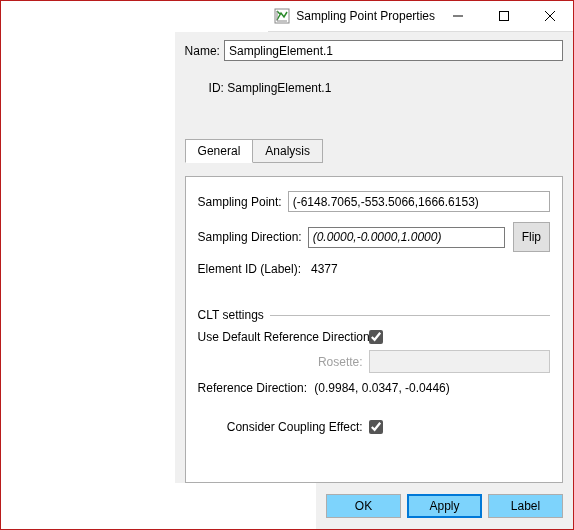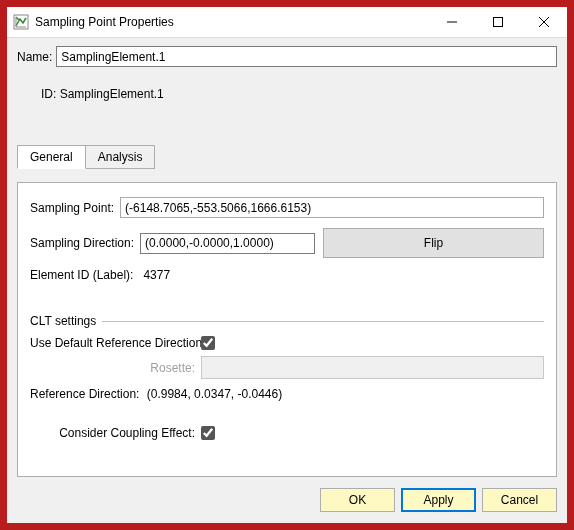--- a/index.html
+++ b/index.html
@@ -6,25 +6,26 @@
     margin: 0;
     padding: 0;
     font-family: "Segoe UI", Tahoma, sans-serif;
     font-size: 12px;
     background: #fff;
     color: #000;
   }
   .window {
     width: 574px;
     height: 530px;
-    border: 7px solid #b91c1c;
+    border: 1px solid #b91c1c;
     box-sizing: border-box;
     display: flex;
     flex-direction: column;
     background: #fff;
+    align-items: flex-end;
   }
   
   .titlebar {
     height: 30px;
     display: flex;
     align-items: center;
     padding-left: 6px;
     border-bottom: 1px solid #ddd;
     background: #fff;
   }
@@ -187,21 +188,21 @@
     align-items: center;
     justify-content: flex-end;
     padding: 0 10px;
     background: #f0f0f0;
     gap: 6px;
   }
   .dlg-btn {
     min-width: 75px;
     height: 24px;
     border: 1px solid #adadad;
-    background: #fef9c3;
+    background: #7dd3fc;
     font-family: inherit;
     font-size: 12px;
   }
   .dlg-btn.default {
     border: 1px solid #0078d7;
     outline: 1px solid #0078d7;
     outline-offset: -2px;
   }
   .svg-icon { display: block; }
 </style>
@@ -256,21 +257,21 @@
 
     <div class="tabpanel">
 
       <div class="form-row">
         <span class="lbl">Sampling Point:</span>
         <input class="text ro" style="flex: 1 1 0%;" value="(-6148.7065,-553.5066,1666.6153)">
       </div>
 
       <div class="form-row">
         <span class="lbl">Sampling Direction:</span>
-        <input class="text" style="width: 175px;" value="(0.0000,-0.0000,1.0000)">
+        <input class="text" style="width: 197px; font-style: italic;" value="(0.0000,-0.0000,1.0000)">
         <button class="btn" style="flex:1; margin-left:8px;">Flip</button>
       </div>
 
       <div class="form-row" style="margin-bottom:32px;">
         <span class="lbl">Element ID (Label):</span>
         <span style="margin-left:4px;">4377</span>
       </div>
 
       <div class="group-label-row">
         <span class="gl-text">CLT settings</span>
@@ -306,16 +307,16 @@
         </div>
       </div>
 
     </div>
 
   </div>
 
   <div class="footer">
     <button class="dlg-btn">OK</button>
     <button class="dlg-btn default">Apply</button>
-    <button class="dlg-btn">Cancel</button>
+    <button class="dlg-btn">Label</button>
   </div>
 
 </div>
 
 </body></html>

